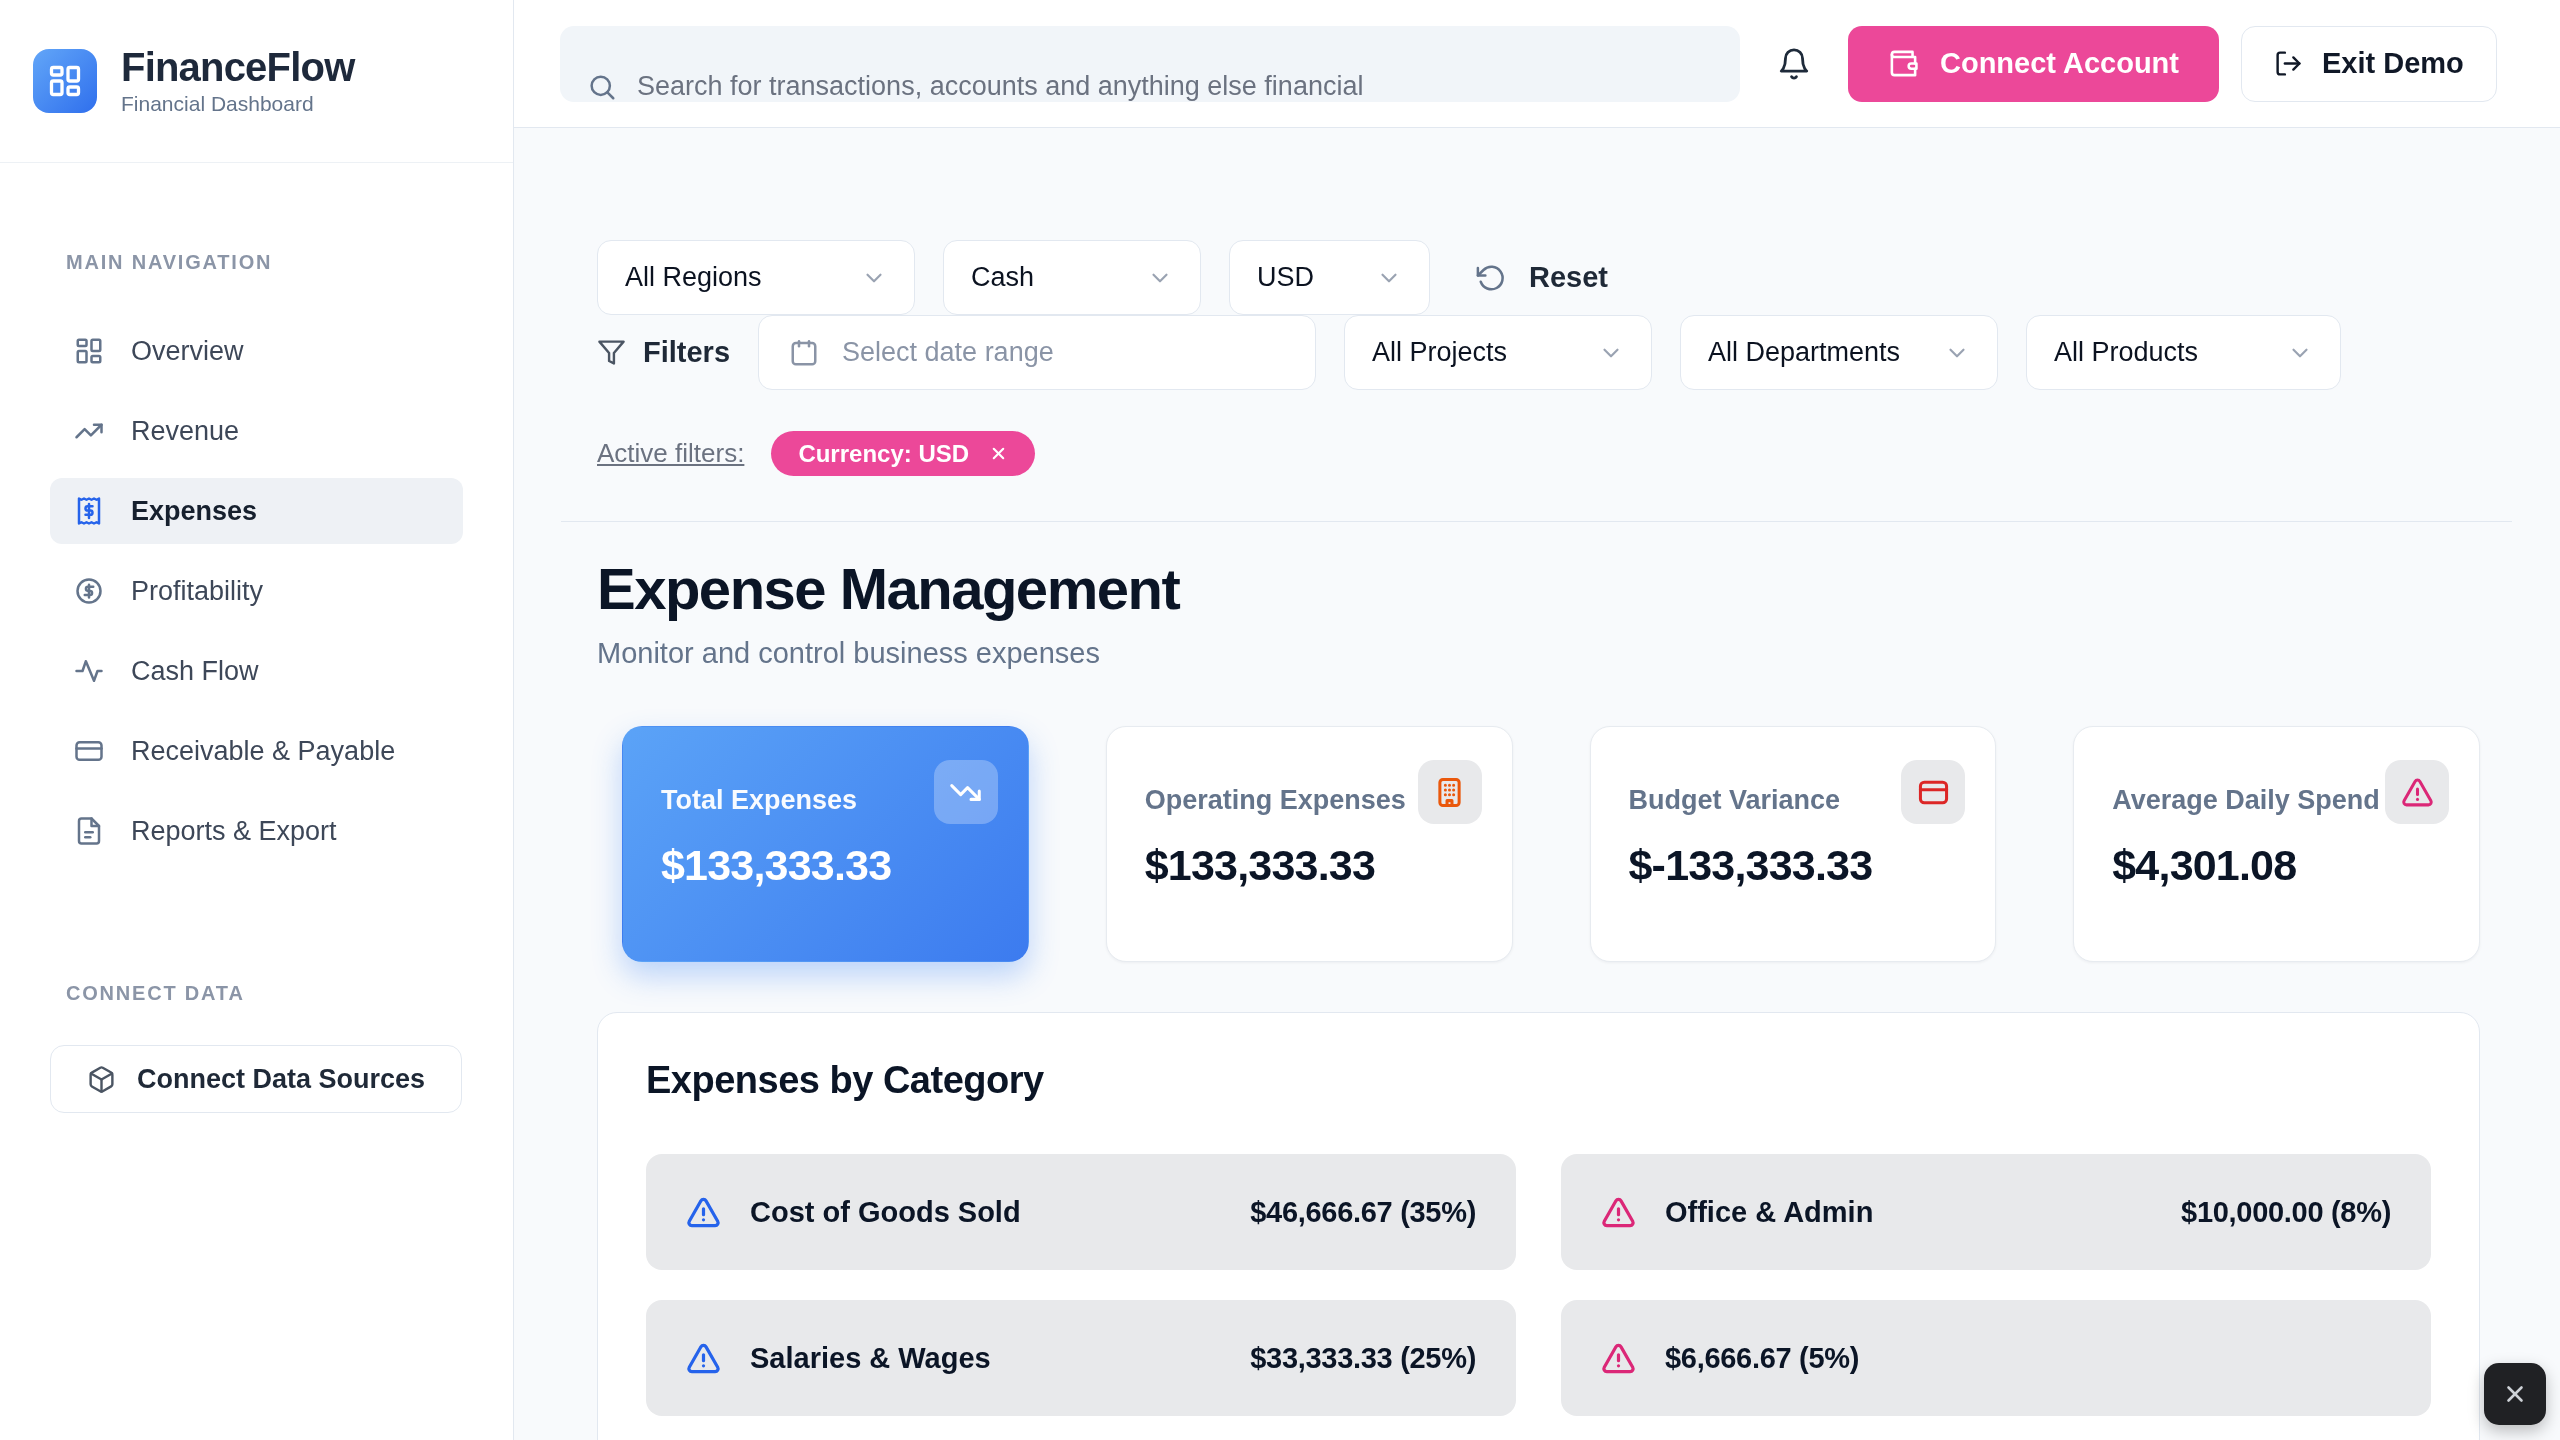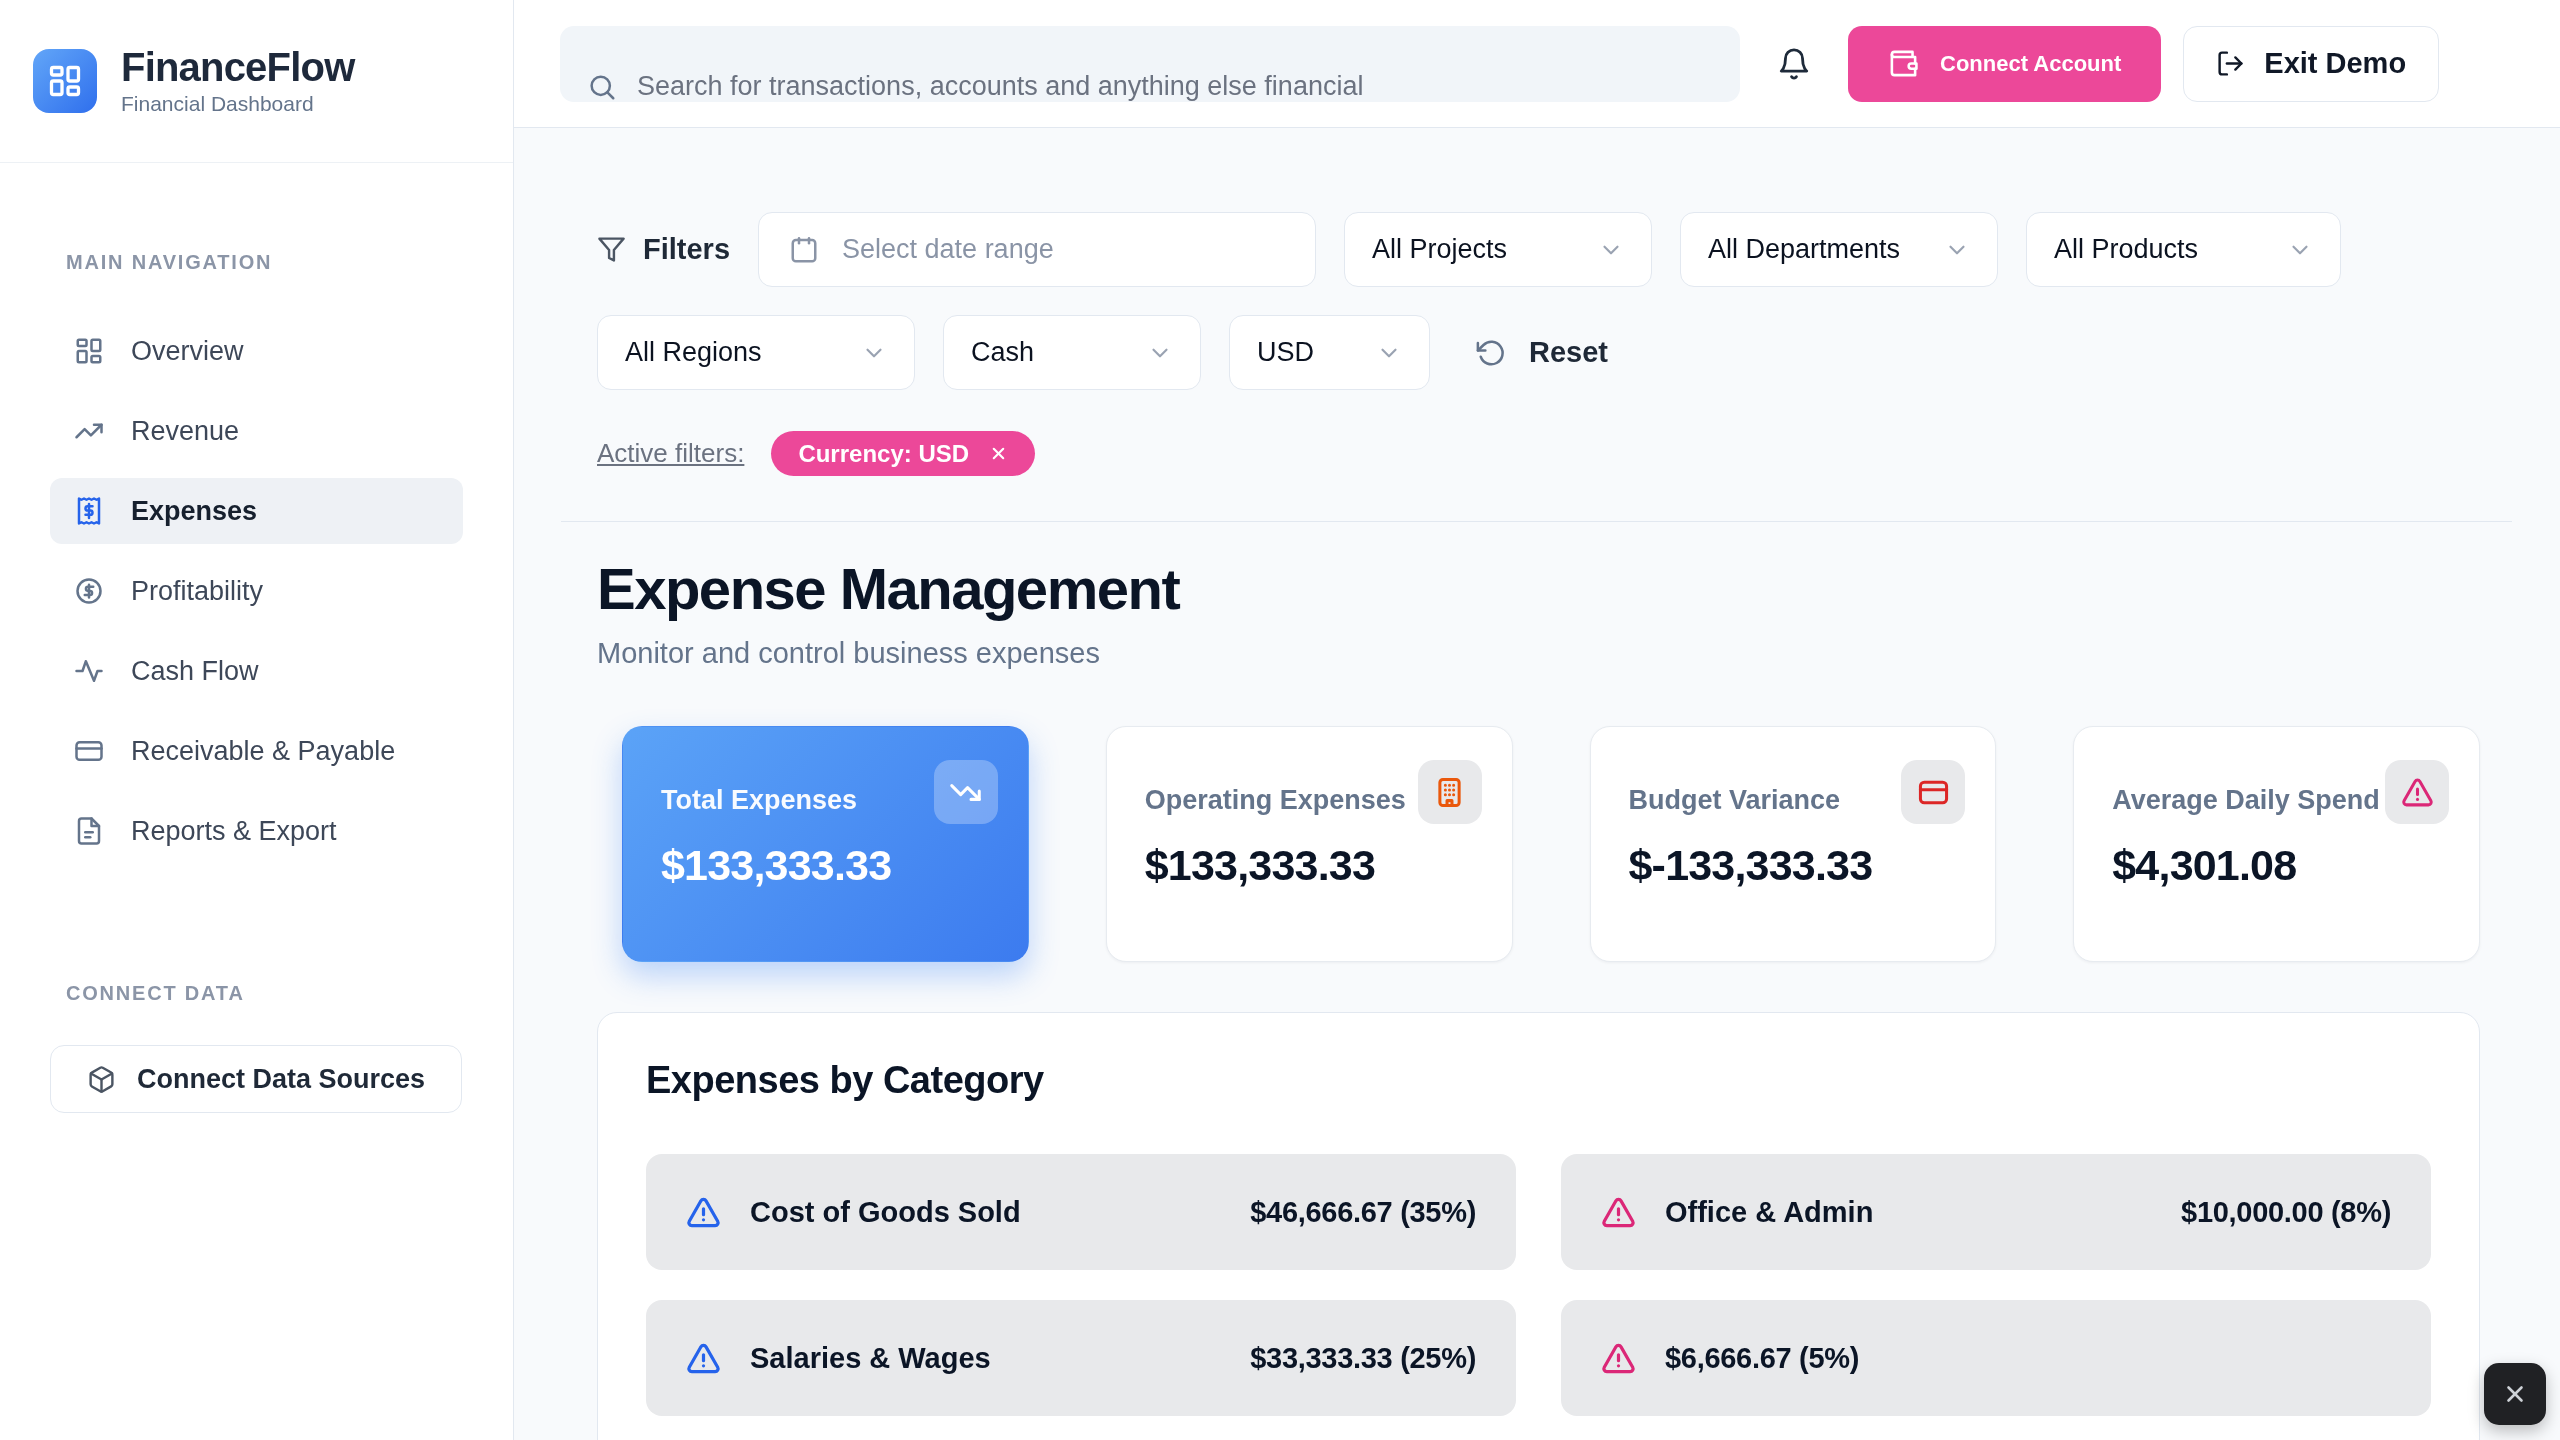--- a/index.html
+++ b/index.html
@@ -70,21 +70,21 @@
   .search-box svg { width:30px; height:30px; color:#64748b; flex:none; }
   .search-box input {
     border:none; outline:none; background:transparent; flex:1;
     font-size:27px; color:#0f172a; font-family:inherit;
   }
   .search-box input::placeholder { color:#6b7280; }
   .bell-btn { margin:0 32px; width:44px; height:60px; display:flex; align-items:center; justify-content:center; color:#1e2a3a; }
   .bell-btn svg { width:34px; height:34px; }
   .btn-primary {
     height:76px; padding:0 40px; margin-right:22px; background:#ec4899; border-radius:14px;
-    display:flex; align-items:center; gap:21px; color:#fff; font-size:22px; font-weight:700;
+    display:flex; align-items:center; gap:21px; color:#fff; font-size:29px; font-weight:700;
   }
   .btn-primary svg { width:31px; height:31px; }
   .btn-outline {
     height:76px; padding:0 32px; background:#fff; border:1px solid #e2e8f0; border-radius:14px;
     display:flex; align-items:center; gap:19px; color:#101827; font-size:29px; font-weight:700;
   }
   .btn-outline svg { width:29px; height:29px; }
 
   
   .main {
@@ -320,20 +320,56 @@
           <line x1="21" y1="12" x2="9" y2="12"></line>
         </svg>
       </span>
     <span>Exit Demo</span>
   </button>
 </header>
 
 <main class="main">
   <div class="main-inner">
 
+    <div class="filter-row row2">
+      <div class="select w-regions">
+        <span>All Regions</span>
+        <span>
+            <svg viewBox="0 0 24 24" fill="none" stroke="currentColor" stroke-width="2" stroke-linecap="round" stroke-linejoin="round" width="26" height="26">
+              <polyline points="6 9 12 15 18 9"></polyline>
+            </svg>
+          </span>
+      </div>
+      <div class="select w-cash">
+        <span>Cash</span>
+        <span>
+            <svg viewBox="0 0 24 24" fill="none" stroke="currentColor" stroke-width="2" stroke-linecap="round" stroke-linejoin="round" width="26" height="26">
+              <polyline points="6 9 12 15 18 9"></polyline>
+            </svg>
+          </span>
+      </div>
+      <div class="select w-usd">
+        <span>USD</span>
+        <span>
+            <svg viewBox="0 0 24 24" fill="none" stroke="currentColor" stroke-width="2" stroke-linecap="round" stroke-linejoin="round" width="26" height="26">
+              <polyline points="6 9 12 15 18 9"></polyline>
+            </svg>
+          </span>
+      </div>
+      <button class="reset-btn">
+        <span>
+            <svg viewBox="0 0 24 24" fill="none" stroke="currentColor" stroke-width="2" stroke-linecap="round" stroke-linejoin="round" width="30" height="30">
+              <polyline points="1.5 4 1.5 10 7.5 10"></polyline>
+              <path d="M3.8 15a9 9 0 1 0 2.2-9.4L1.5 10"></path>
+            </svg>
+          </span>
+        <span>Reset</span>
+      </button>
+    </div>
+
     <div class="filter-row">
       <div class="filters-title">
         <span>
             <svg viewBox="0 0 24 24" fill="none" stroke="currentColor" stroke-width="2" stroke-linecap="round" stroke-linejoin="round" width="29" height="29">
               <path d="M22 3H2l8 9.46V19l4 2v-8.54Z"></path>
             </svg>
           </span>
         <span>Filters</span>
       </div>
       <div class="date-input">
@@ -363,56 +399,20 @@
           </span>
       </div>
       <div class="select w-products">
         <span>All Products</span>
         <span>
             <svg viewBox="0 0 24 24" fill="none" stroke="currentColor" stroke-width="2" stroke-linecap="round" stroke-linejoin="round" width="26" height="26">
               <polyline points="6 9 12 15 18 9"></polyline>
             </svg>
           </span>
       </div>
-    </div>
-
-    <div class="filter-row row2">
-      <div class="select w-regions">
-        <span>All Regions</span>
-        <span>
-            <svg viewBox="0 0 24 24" fill="none" stroke="currentColor" stroke-width="2" stroke-linecap="round" stroke-linejoin="round" width="26" height="26">
-              <polyline points="6 9 12 15 18 9"></polyline>
-            </svg>
-          </span>
-      </div>
-      <div class="select w-cash">
-        <span>Cash</span>
-        <span>
-            <svg viewBox="0 0 24 24" fill="none" stroke="currentColor" stroke-width="2" stroke-linecap="round" stroke-linejoin="round" width="26" height="26">
-              <polyline points="6 9 12 15 18 9"></polyline>
-            </svg>
-          </span>
-      </div>
-      <div class="select w-usd">
-        <span>USD</span>
-        <span>
-            <svg viewBox="0 0 24 24" fill="none" stroke="currentColor" stroke-width="2" stroke-linecap="round" stroke-linejoin="round" width="26" height="26">
-              <polyline points="6 9 12 15 18 9"></polyline>
-            </svg>
-          </span>
-      </div>
-      <button class="reset-btn">
-        <span>
-            <svg viewBox="0 0 24 24" fill="none" stroke="currentColor" stroke-width="2" stroke-linecap="round" stroke-linejoin="round" width="30" height="30">
-              <polyline points="1.5 4 1.5 10 7.5 10"></polyline>
-              <path d="M3.8 15a9 9 0 1 0 2.2-9.4L1.5 10"></path>
-            </svg>
-          </span>
-        <span>Reset</span>
-      </button>
     </div>
 
     <div class="active-filters">
       <span class="active-label">Active filters:</span>
       <span class="chip">
         <span>Currency: USD</span>
         <span>
             <svg viewBox="0 0 24 24" fill="none" stroke="currentColor" stroke-width="2.6" stroke-linecap="round" width="19" height="19">
               <line x1="6" y1="6" x2="18" y2="18"></line>
               <line x1="18" y1="6" x2="6" y2="18"></line>

